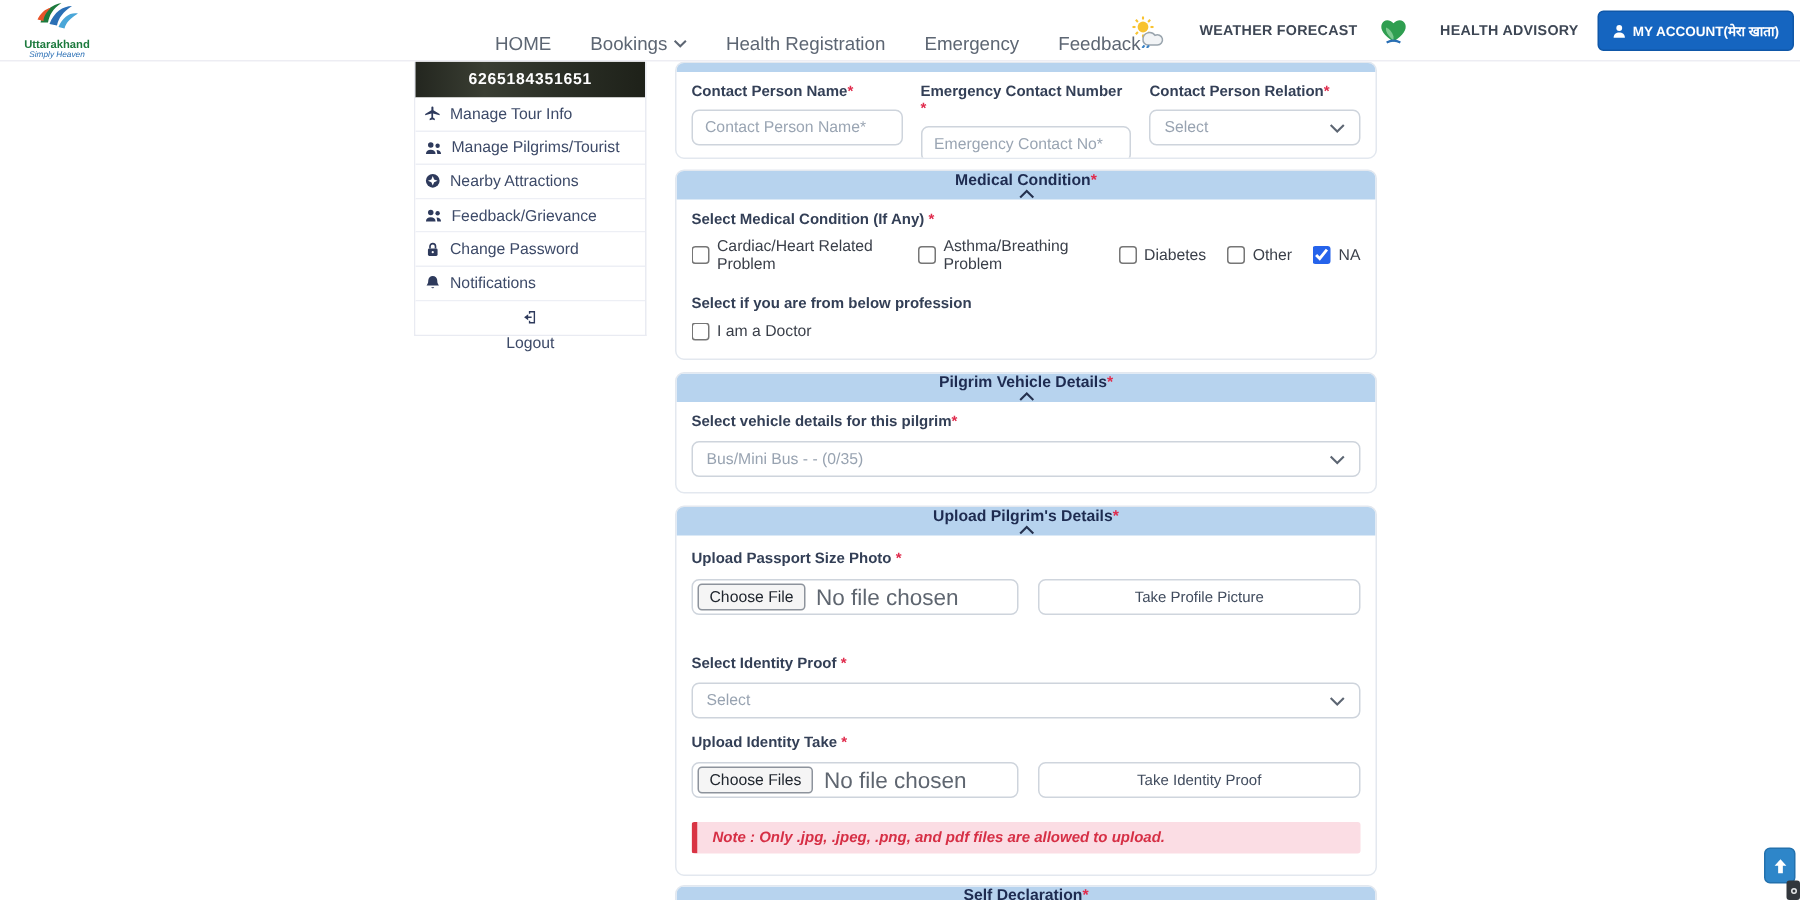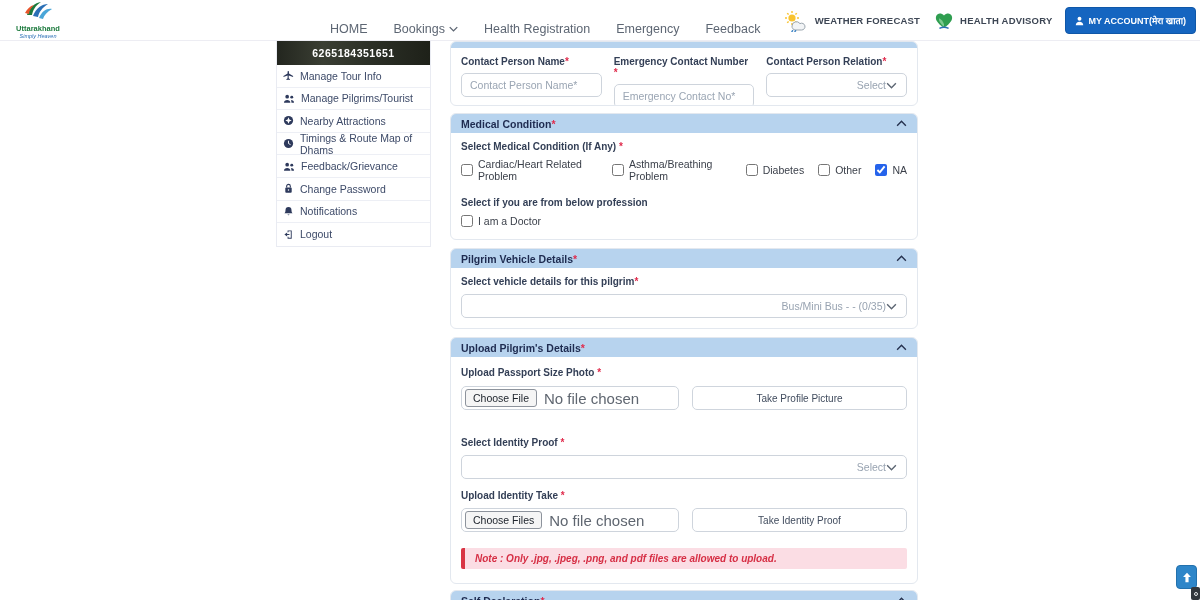--- a/index.html
+++ b/index.html
@@ -8,49 +8,49 @@
 
   
   .topnav { position:absolute; top:0; left:0; width:1200px; height:41px; background:#fff;
     border-bottom:1px solid #ededf3; z-index:20; }
   .logo { position:absolute; left:10px; top:1px; width:56px; text-align:center; }
   .logo .brand-name { display:block; font-size:7.5px; font-weight:bold; color:#1c7a3d; margin-top:-1px; }
   .logo .brand-tagline { display:block; font-size:5.5px; font-style:italic; color:#2a6fb5; }
   .nav-menu { position:absolute; left:330px; top:0; height:57px; display:flex; align-items:center; gap:26px; }
   .nav-item { font-size:12.5px; color:#5d6673; cursor:pointer; display:flex; align-items:center; gap:4px; white-space:nowrap; }
   .nav-right { position:absolute; right:4px; top:0; height:41px; display:flex; align-items:center; gap:13px; }
-  .nav-util { display:flex; align-items:center; gap:5px; cursor:pointer; }
+  .nav-util { display:flex; align-items:center; gap:20px; cursor:pointer; }
   .nav-util-label { font-size:9.5px; font-weight:bold; color:#3d4654; letter-spacing:.2px; }
   .account-btn { display:flex; align-items:center; gap:4px; background:#1565c0; color:#fff;
     border:1px solid #0f57a8; border-radius:4px; padding:6px 9px; font-size:9px; font-weight:bold;
     cursor:pointer; white-space:nowrap; }
 
   
   .sidebar { position:absolute; left:276px; top:41px; width:155px; background:#fff;
     border:1px solid #e9ebf2; border-top:none; }
   .sidebar-photo { height:24px; background:linear-gradient(90deg,#23261f 0%,#3a3e33 30%,#2c3027 60%,#1e2119 100%);
     color:#fff; font-size:10.5px; font-weight:bold; display:flex; align-items:center; justify-content:center;
     letter-spacing:.5px; }
   .side-item { display:flex; align-items:center; gap:6px; padding:5px 6px; border-bottom:1px solid #edeff5;
     font-size:10.5px; color:#3d4a68; cursor:pointer; background:#fff; height:22.6px; }
   .side-item svg { flex:0 0 auto; }
 
   
   .content { position:absolute; left:450px; top:41px; width:468px; }
   .card { background:#fff; border:1px solid #e3e8ef; border-radius:6px; overflow:hidden; }
   .card-header { background:#b7d3ee; padding:0 10px; height:19px; display:flex; align-items:center;
-    justify-content:space-between; cursor:pointer; }
+    justify-content:space-between; cursor:pointer;flex-direction:column; }
   .card-header .hd { font-size:10.5px; font-weight:bold; color:#1e2b50; }
   .req { color:#e02b4c; font-weight:bold; }
   .label { font-size:10px; font-weight:bold; color:#333f56; }
   .t-input { width:100%; height:24px; border:1px solid #ced4dc; border-radius:5px; padding:0 8px;
     font-size:10.5px; color:#333; font-family:"Liberation Sans",sans-serif; outline:none; }
   .t-input::placeholder { color:#9aa5b3; }
   .sel { width:100%; height:24px; border:1px solid #ced4dc; border-radius:5px; padding:0 9px;
-    font-size:10.5px; color:#98a3b1; display:flex; align-items:center; justify-content:flex-end;
+    font-size:10.5px; color:#98a3b1; display:flex; align-items:center; justify-content:space-between;
     background:#fff; cursor:pointer; }
   .chk-row { display:flex; align-items:center; gap:5px; font-size:10.5px; color:#3a3f49; }
   .chk-row input { width:12px; height:12px; accent-color:#2563eb; cursor:pointer; }
   .file-row { display:flex; gap:13px; }
   .file-box { flex:1; border:1px solid #ced4dc; border-radius:5px; height:24px; display:flex;
     align-items:center; padding-left:3px; background:#fff; cursor:pointer; }
   .choose-btn { border:1px solid #8d939c; border-radius:3px; background:#f5f5f5; font-size:10.5px;
     color:#20262e; padding:2px 7px; white-space:nowrap; }
   .no-file { font-size:15px; color:#5f6670; margin-left:7px; }
   .take-btn { flex:1; border:1px solid #cfd5dd; border-radius:5px; height:24px; background:#fff;
@@ -153,27 +153,20 @@
     <span>Manage Pilgrims/Tourist</span>
   </div>
   <div class="side-item">
     <svg width="11" height="11" viewBox="0 0 24 24">
       <circle cx="12" cy="12" r="10" fill="#2e3a5c"></circle>
       <path d="M12 5 L14 10 L19 12 L14 14 L12 19 L10 14 L5 12 L10 10 Z" fill="#fff"></path>
       </svg>
     <span>Nearby Attractions</span>
   </div>
   <div class="side-item">
-    <svg width="11" height="11" viewBox="0 0 24 24">
-      <circle cx="12" cy="12" r="10" fill="#2e3a5c"></circle>
-      <path d="M12 6 V12 L16.5 14.5" stroke="#fff" stroke-width="2" fill="none"></path>
-      </svg>
-    <span>Timings &amp; Route Map of Dhams</span>
-  </div>
-  <div class="side-item">
     <svg width="12" height="11" viewBox="0 0 26 24">
       <circle cx="9" cy="8" r="4" fill="#2e3a5c"></circle>
       <path d="M2 21 c0-4 3.2-6 7-6 s7 2 7 6 Z" fill="#2e3a5c"></path>
       <circle cx="19" cy="9" r="3.2" fill="#2e3a5c"></circle>
       <path d="M17.5 15.4 c3.6 0 6.5 1.8 6.5 5.6 h-5.5" fill="#2e3a5c"></path>
       </svg>
     <span>Feedback/Grievance</span>
   </div>
   <div class="side-item">
     <svg width="11" height="11" viewBox="0 0 24 24">
@@ -183,21 +176,21 @@
       </svg>
     <span>Change Password</span>
   </div>
   <div class="side-item">
     <svg width="11" height="11" viewBox="0 0 24 24">
       <path d="M12 2 a6.5 6.5 0 0 1 6.5 6.5 c0 5 1.8 6.5 2.5 7.5 H3 c.7-1 2.5-2.5 2.5-7.5 A6.5 6.5 0 0 1 12 2 Z" fill="#2e3a5c"></path>
       <path d="M9.8 18.5 a2.3 2.3 0 0 0 4.4 0 Z" fill="#2e3a5c"></path>
       </svg>
     <span>Notifications</span>
   </div>
-  <div class="side-item" style="border-bottom:none;">
+  <div class="side-item" style="border-bottom:none;flex-direction:column;">
     <svg width="11" height="11" viewBox="0 0 24 24">
       <path d="M10 3 H19 V21 H10 V17 H12 V19 H17 V5 H12 V7 H10 Z" fill="#2e3a5c"></path>
       <path d="M3 12 L9 7.5 V11 H14 V13 H9 V16.5 Z" fill="#2e3a5c"></path>
       </svg>
     <span>Logout</span>
   </div>
 </div>
 
 <div class="content">
 

